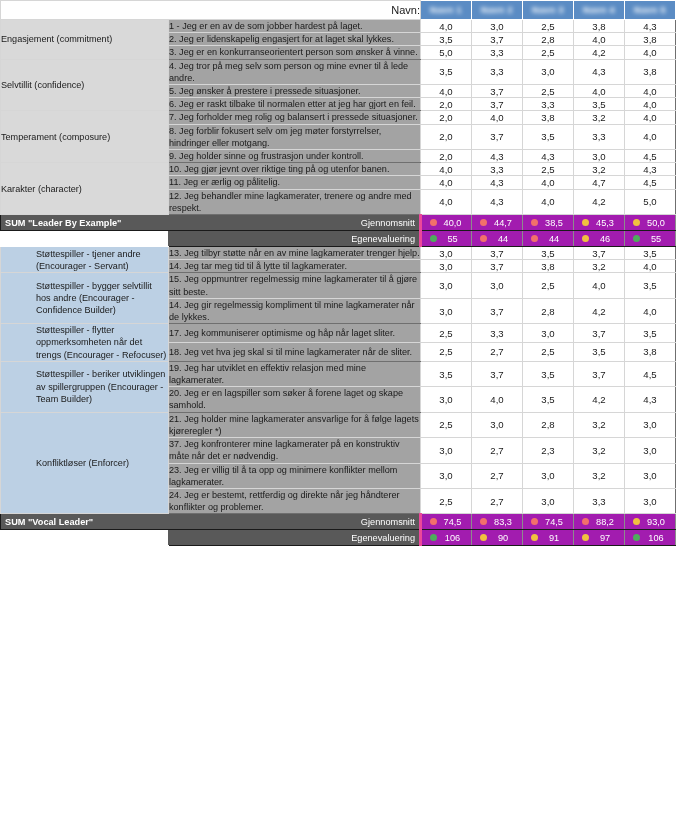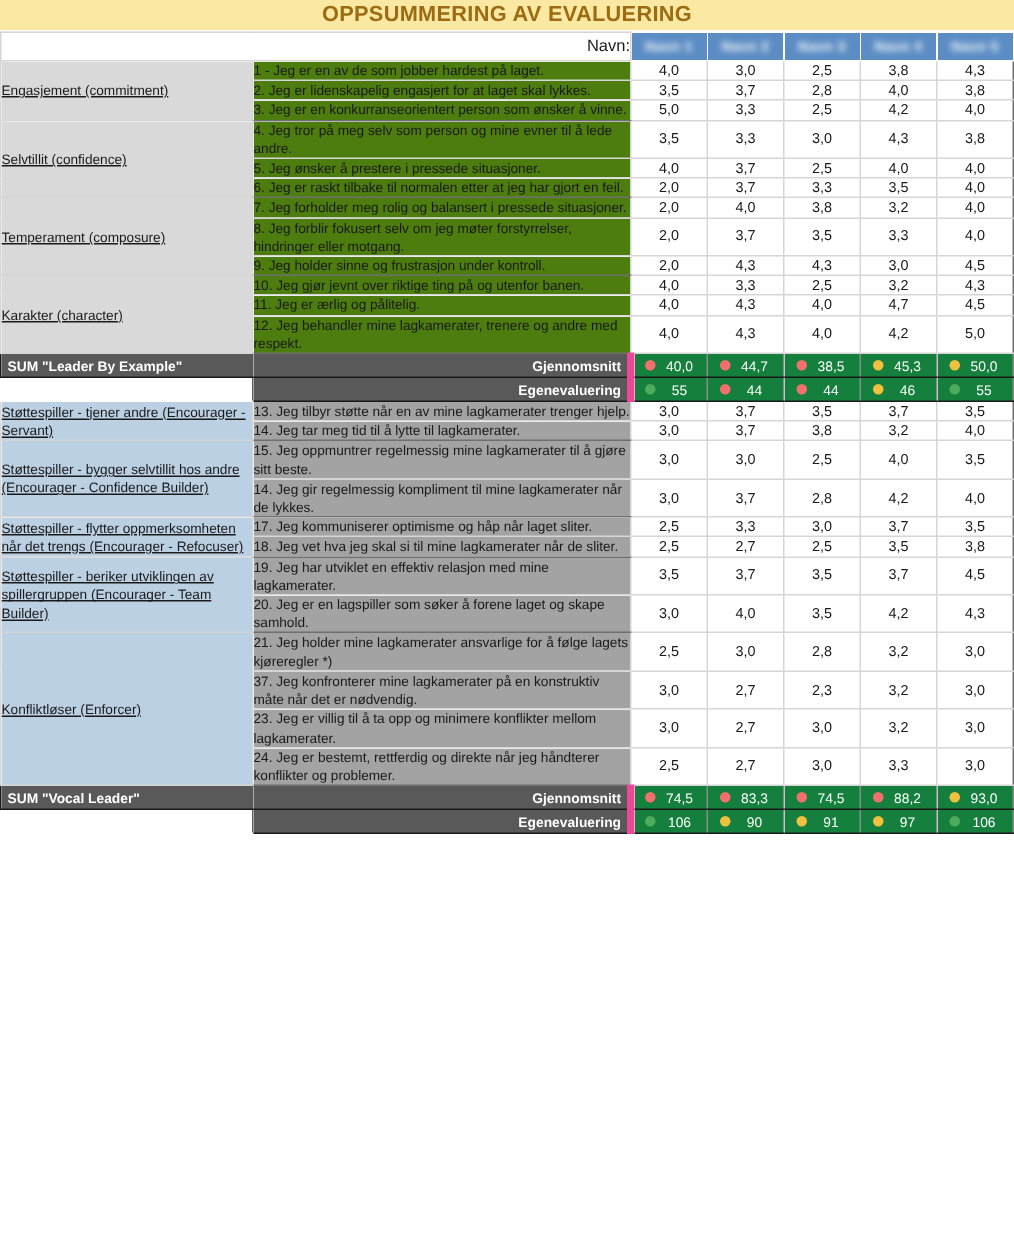--- a/index.html
+++ b/index.html
@@ -82,27 +82,26 @@
   .cat{
     background:#d9d9d9;
     padding:3px 2px 3px 4px;
     vertical-align:top;
     line-height:12.2px;
     font-size:9.1px;
     border-top:1px solid #6f6f6f;
     border-bottom:1px solid #6f6f6f;
     border-left:1px solid #6f6f6f;
     border-right:1px solid #6f6f6f;
-    text-decoration:underline;
-  }
-  .cat.blue{background:#bcd0e4;}
+  }
+  .cat.blue{background:#bcd0e4;padding-left:35px;}
 
   
   .q{
-    background:#4d7c0f;
+    background:#a3a3a3;
     padding:2px 3px 2px 4px;
     line-height:12.2px;
     font-size:9.1px;
     vertical-align:middle;
     border-left:1px solid #6f6f6f;
     border-right:1px solid #6f6f6f;
   }
   .q.blue{background:#a3a3a3;}
   .q.grpend{border-bottom:1px solid #6f6f6f;margin-top:20px;}
   .q.grpstart{border-top:1px solid #6f6f6f;}
@@ -126,51 +125,48 @@
     padding-left:4px;
     background:#595959;color:#ffffff;
     border-top:1px solid #1a1a1a;
     border-bottom:1px solid #1a1a1a;
     border-left:1px solid #1a1a1a;
     border-right:1px solid #595959;
   }
   .sumrow .sumlabel.empty{background:#ffffff;border-left:1px solid #ffffff;border-top:1px solid #ffffff;border-bottom:1px solid #ffffff;}
   .sumrow .sumtype{
     text-align:right;padding-right:4px;
-    font-size:9.2px;font-weight:bold;
+    font-size:9.2px;font-weight:normal;
     background:#595959;color:#ffffff;
     border-top:1px solid #1a1a1a;
     border-bottom:1px solid #1a1a1a;
-    border-right:5px solid #ec4899;
+    border-right:3px solid #ec4899;
   }
   .sumrow .sumval{
-    background:#15803d;color:#ffffff;
+    background:#a21caf;color:#ffffff;
     font-size:9.2px;
     text-align:center;
     border-left:1px solid #8c8c8c;
     border-right:1px solid #8c8c8c;
     border-top:1px solid #1a1a1a;
     border-bottom:1px solid #1a1a1a;
     white-space:nowrap;
   }
   .sumval .inner{display:flex;align-items:center;justify-content:center;gap:4px;padding-left:1px;}
   .dot{width:7px;height:7px;border-radius:50%;flex:0 0 7px;display:inline-block;}
   .dot.red{background:#f2706b;}
   .dot.yellow{background:#f0c040;}
   .dot.green{background:#4eab5c;}
   .sumval .num{min-width:24px;text-align:center;}
 </style>
 </head>
 <body>
 
 <div id="sheet">
 
-  <div class="banner">
-    <div class="title">OPPSUMMERING AV EVALUERING</div>
-  </div>
 
   <table class="grid">
     <colgroup>
       <col class="c-cat">
         <col class="c-q">
       <col class="c-v">
         <col class="c-v">
         <col class="c-v">
         <col class="c-v">
         <col class="c-v">

